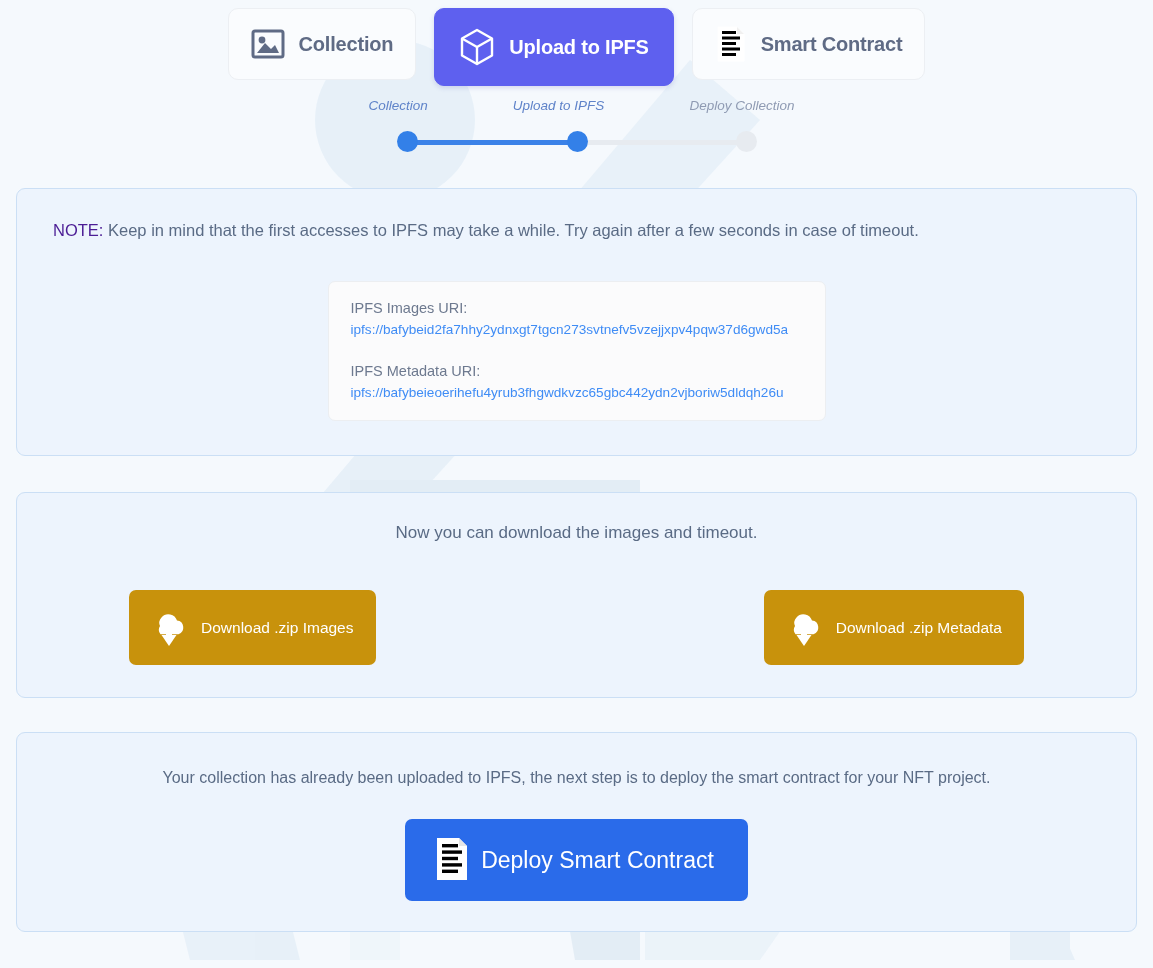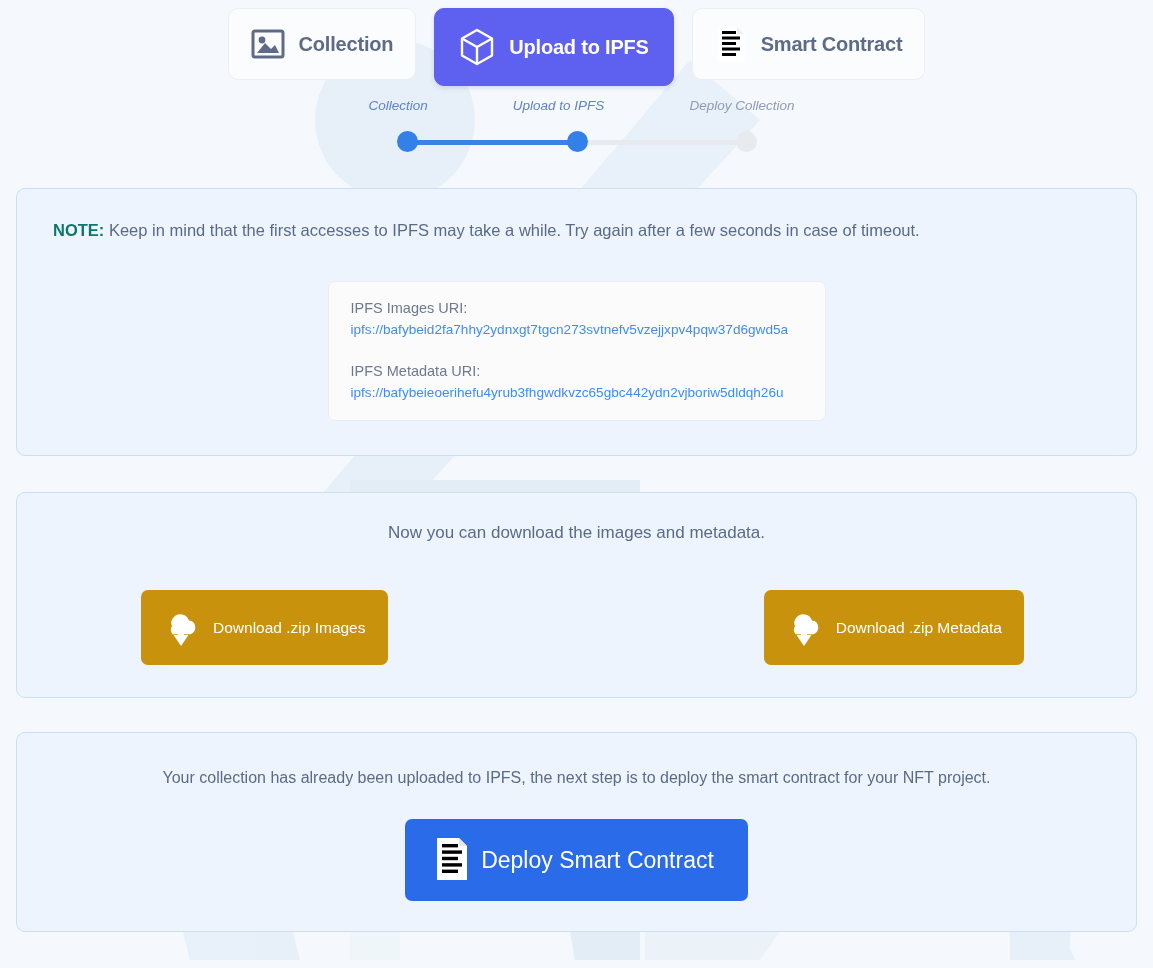--- a/index.html
+++ b/index.html
@@ -126,21 +126,21 @@
   #download-card { margin-top: 36px; padding: 30px 18px 32px; }
   #deploy-card { margin-top: 34px; padding: 36px 18px 30px; }
 
   .info-text {
     font-size: 16.5px;
     color: #5a6b85;
     text-align: left;
     padding: 0 18px;
     line-height: 1.6;
   }
-  .info-text b { color: #0f766e; font-weight: bold; }
+  .info-text b { color: #4c1d95; font-weight: normal; }
 
   .uri-box {
     margin: 38px auto 0;
     width: 498px;
     background: #fbfbfc;
     border: 1px solid #eceef1;
     border-radius: 7px;
     padding: 18px 22px 20px;
   }
   .uri-label {
@@ -172,21 +172,20 @@
   .btn-download {
     display: flex;
     align-items: center;
     gap: 10px;
     background: #c8920c;
     border: none;
     border-radius: 7px;
     padding: 14px 22px 14px 18px;
     cursor: pointer;
     min-height: 64px;
-    margin-left: 12px;
   }
   .btn-download .lbl {
     color: #ffffff;
     font-size: 15.5px;
     white-space: nowrap;
   }
 
   .deploy-title {
     text-align: center;
     font-size: 16px;
@@ -308,21 +307,21 @@
         <a class="uri-link">ipfs://bafybeid2fa7hhy2ydnxgt7tgcn273svtnefv5vzejjxpv4pqw37d6gwd5a</a>
       </div>
       <div class="uri-group">
         <div class="uri-label">IPFS Metadata URI:</div>
         <a class="uri-link">ipfs://bafybeieoerihefu4yrub3fhgwdkvzc65gbc442ydn2vjboriw5dldqh26u</a>
       </div>
     </div>
   </div>
 
   <div class="card" id="download-card">
-    <div class="download-title">Now you can download the images and metadata.</div>
+    <div class="download-title">Now you can download the images and timeout.</div>
     <div class="dl-row">
 
       <button class="btn-download">
         <span>
           <svg width="44" height="44" viewBox="0 0 44 44" aria-hidden="true">
             <path d="M13 22 a8 8 0 0 1 1.5 -8.6 a9 9 0 0 1 15.5 3.2 a7 7 0 0 1 1.5 13.6 H13.5 A7 7 0 0 1 13 22 Z" fill="#ffffff"></path>
             <rect x="19" y="24" width="6" height="9" fill="#ffffff"></rect>
             <path d="M14.5 31 L29.5 31 L22 42 Z" fill="#ffffff"></path>
           </svg>
         </span>

